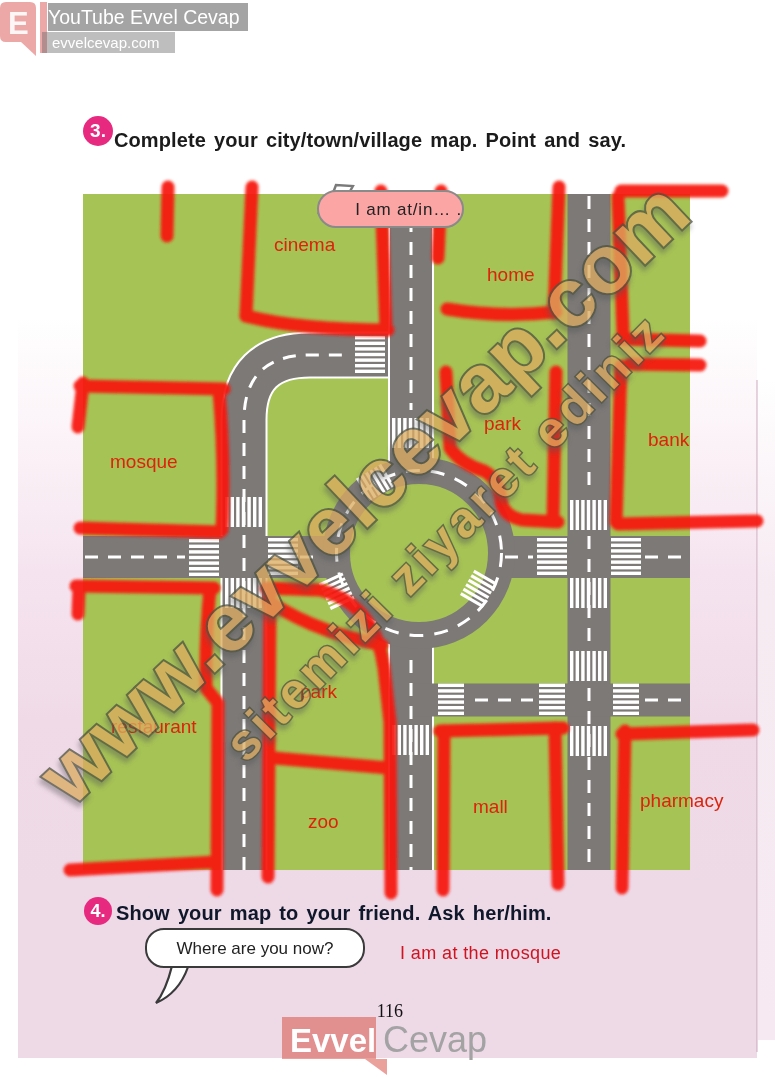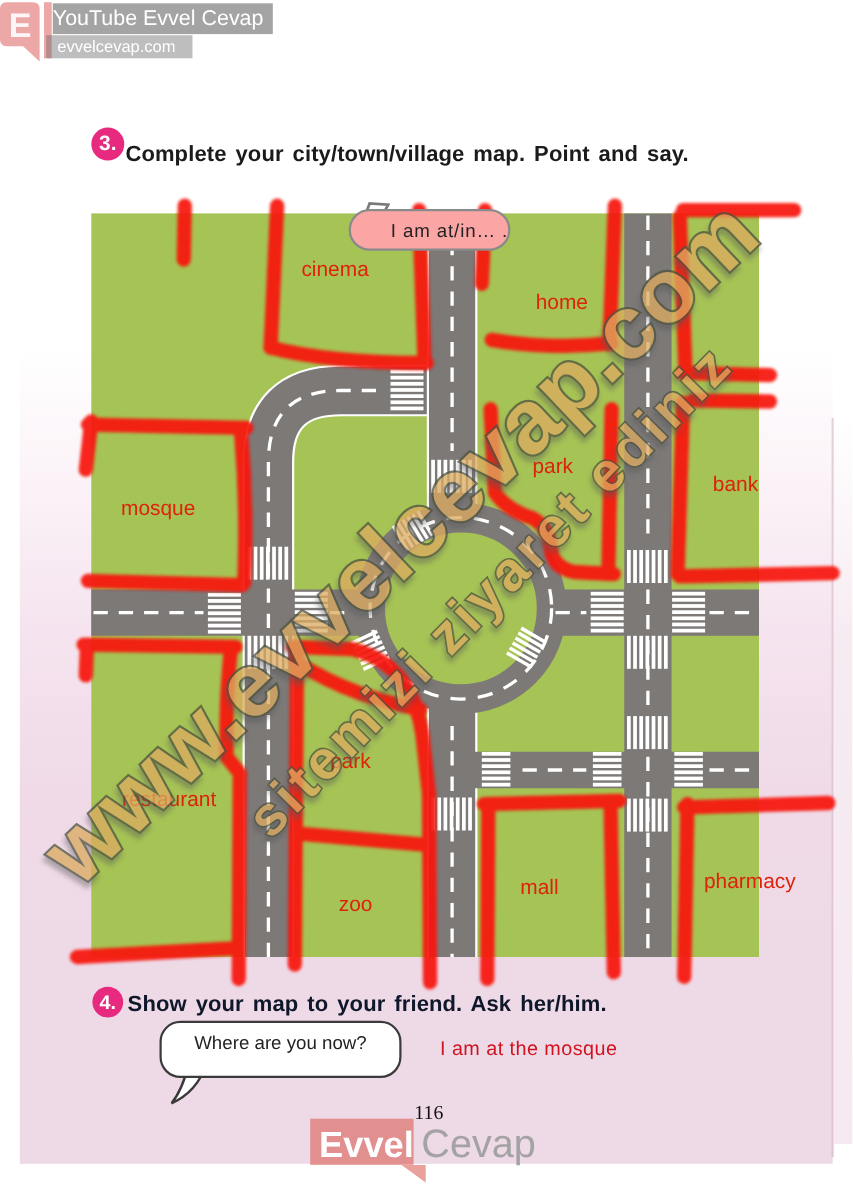--- a/index.html
+++ b/index.html
@@ -255,21 +255,21 @@
 <div class="abs" style="left:83px;top:116px;width:30px;height:30px;border-radius:50%;background:#e7297f;color:#fff;font-weight:bold;font-size:19px;text-align:center;line-height:30px;">3.</div>
 
 <div class="abs" style="left:114px;top:117px;color:#1b1b1b;font-weight:bold;font-size:20px;letter-spacing:0.1px;word-spacing:2.5px;margin-top:12px;">Complete your city/town/village map. Point and say.</div>
 
 <div class="abs" style="left:317px;top:152px;width:147px;height:38px;background:#fca5a5;border:2.5px solid #8a8a8a;border-radius:19px;color:#222;font-size:17px;letter-spacing:0.8px;text-align:right;line-height:35px;box-sizing:border-box;margin-top:38px;">I am at/in… .</div>
 
 <div class="abs" style="left:84px;top:897px;width:28px;height:28px;border-radius:50%;background:#e7297f;color:#fff;font-weight:bold;font-size:18px;text-align:center;line-height:28px;">4.</div>
 
 <div class="abs" style="left:116px;top:902px;color:#0f172a;font-weight:bold;font-size:20px;letter-spacing:0.1px;word-spacing:2.5px;">Show your map to your friend. Ask her/him.</div>
 
-<div class="abs" style="left:145px;top:928px;width:220px;height:52px;background:#fff;border:2.2px solid #3a3a3a;border-radius:19px;color:#222;font-size:17px;text-align:center;line-height:37px;box-sizing:border-box;">Where are you now?</div>
+<div class="abs" style="left:145px;top:928px;width:220px;height:40px;background:#fff;border:2.2px solid #3a3a3a;border-radius:19px;color:#222;font-size:17px;text-align:center;line-height:37px;box-sizing:border-box;">Where are you now?</div>
 
 <div class="abs" style="left:400px;top:943px;color:#cf1420;font-size:18px;letter-spacing:0.4px;">I am at the mosque</div>
 
 <div class="abs" style="left:363px;top:1001px;width:40px;text-align:right;color:#111;font-size:18px;font-family:'Liberation Serif',serif;">116</div>
 
 <div class="abs" style="left:290px;top:1022px;color:#fff;font-weight:bold;font-size:33px;text-align:center;">Evvel</div>
 
 <div class="abs" style="left:383px;top:1019px;color:#a3a3a3;font-weight:normal;font-size:36px;">Cevap</div>
 
 </body></html>

